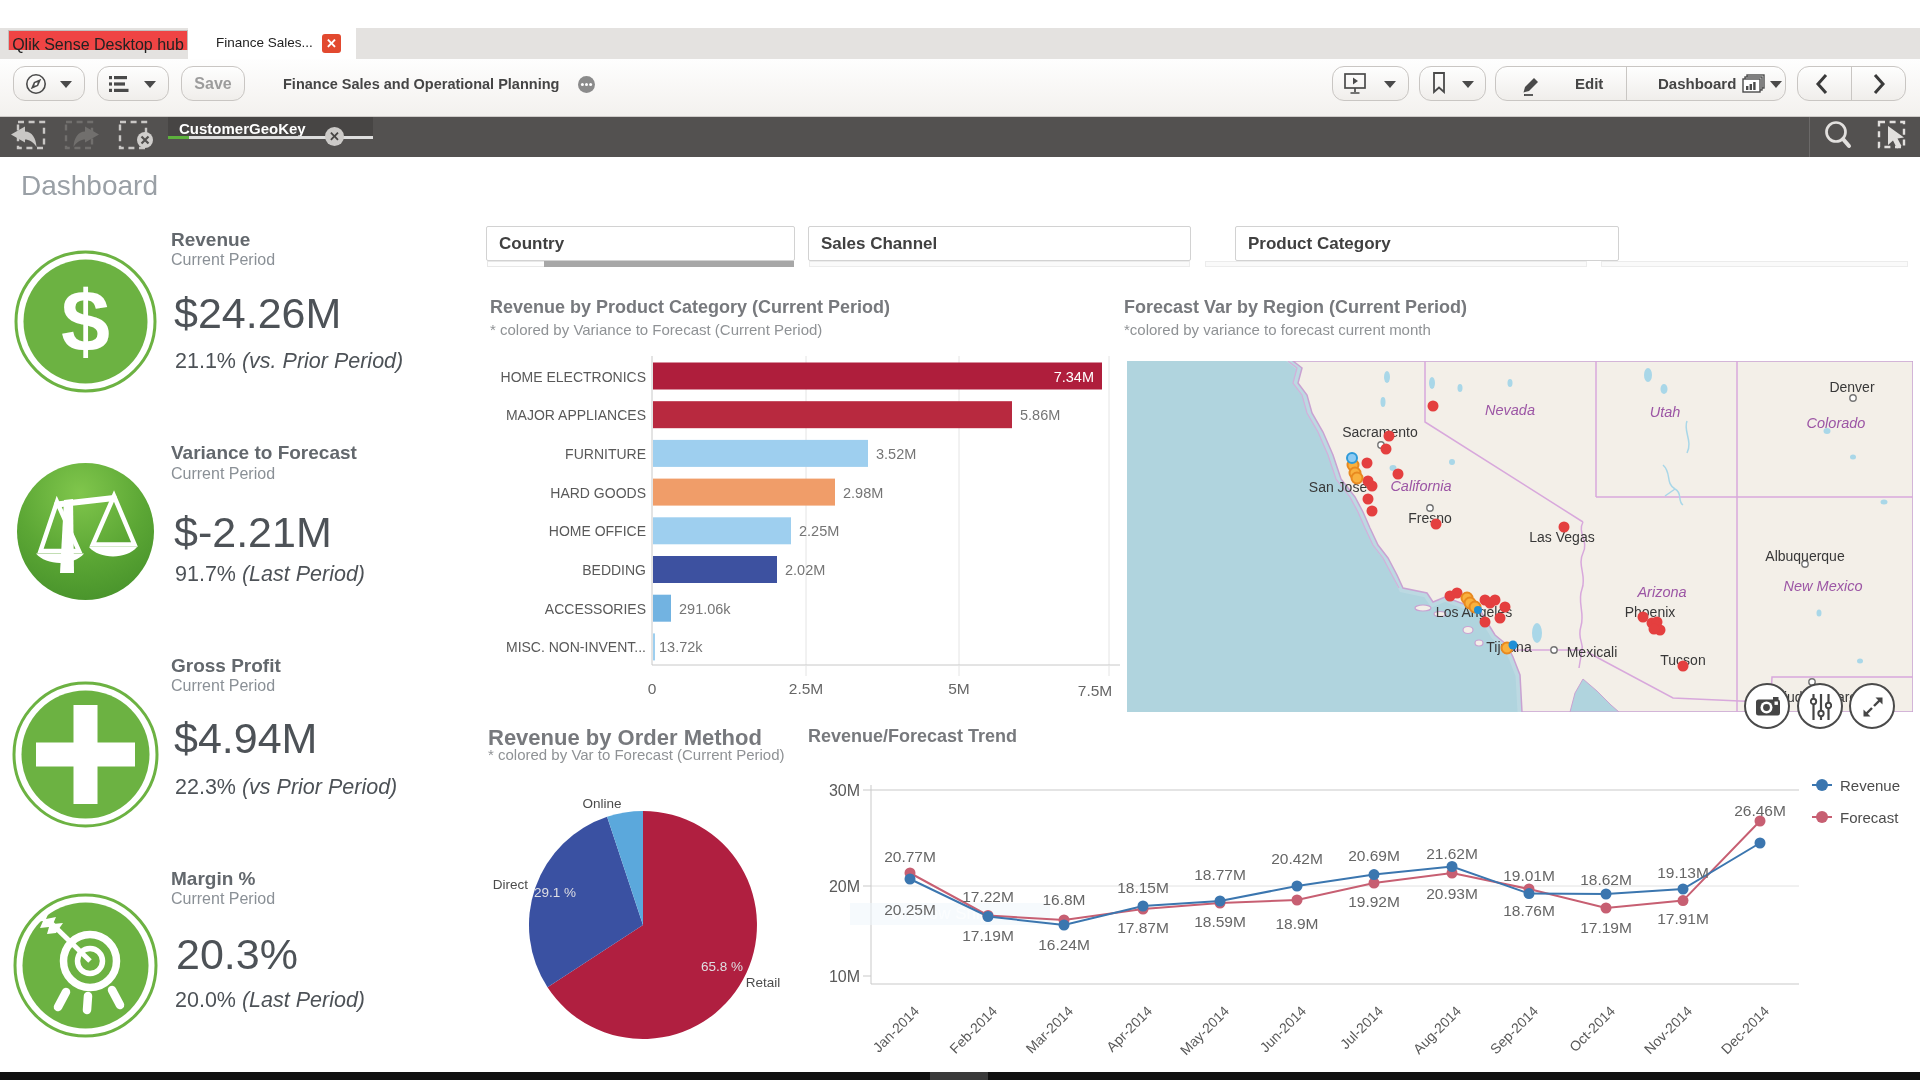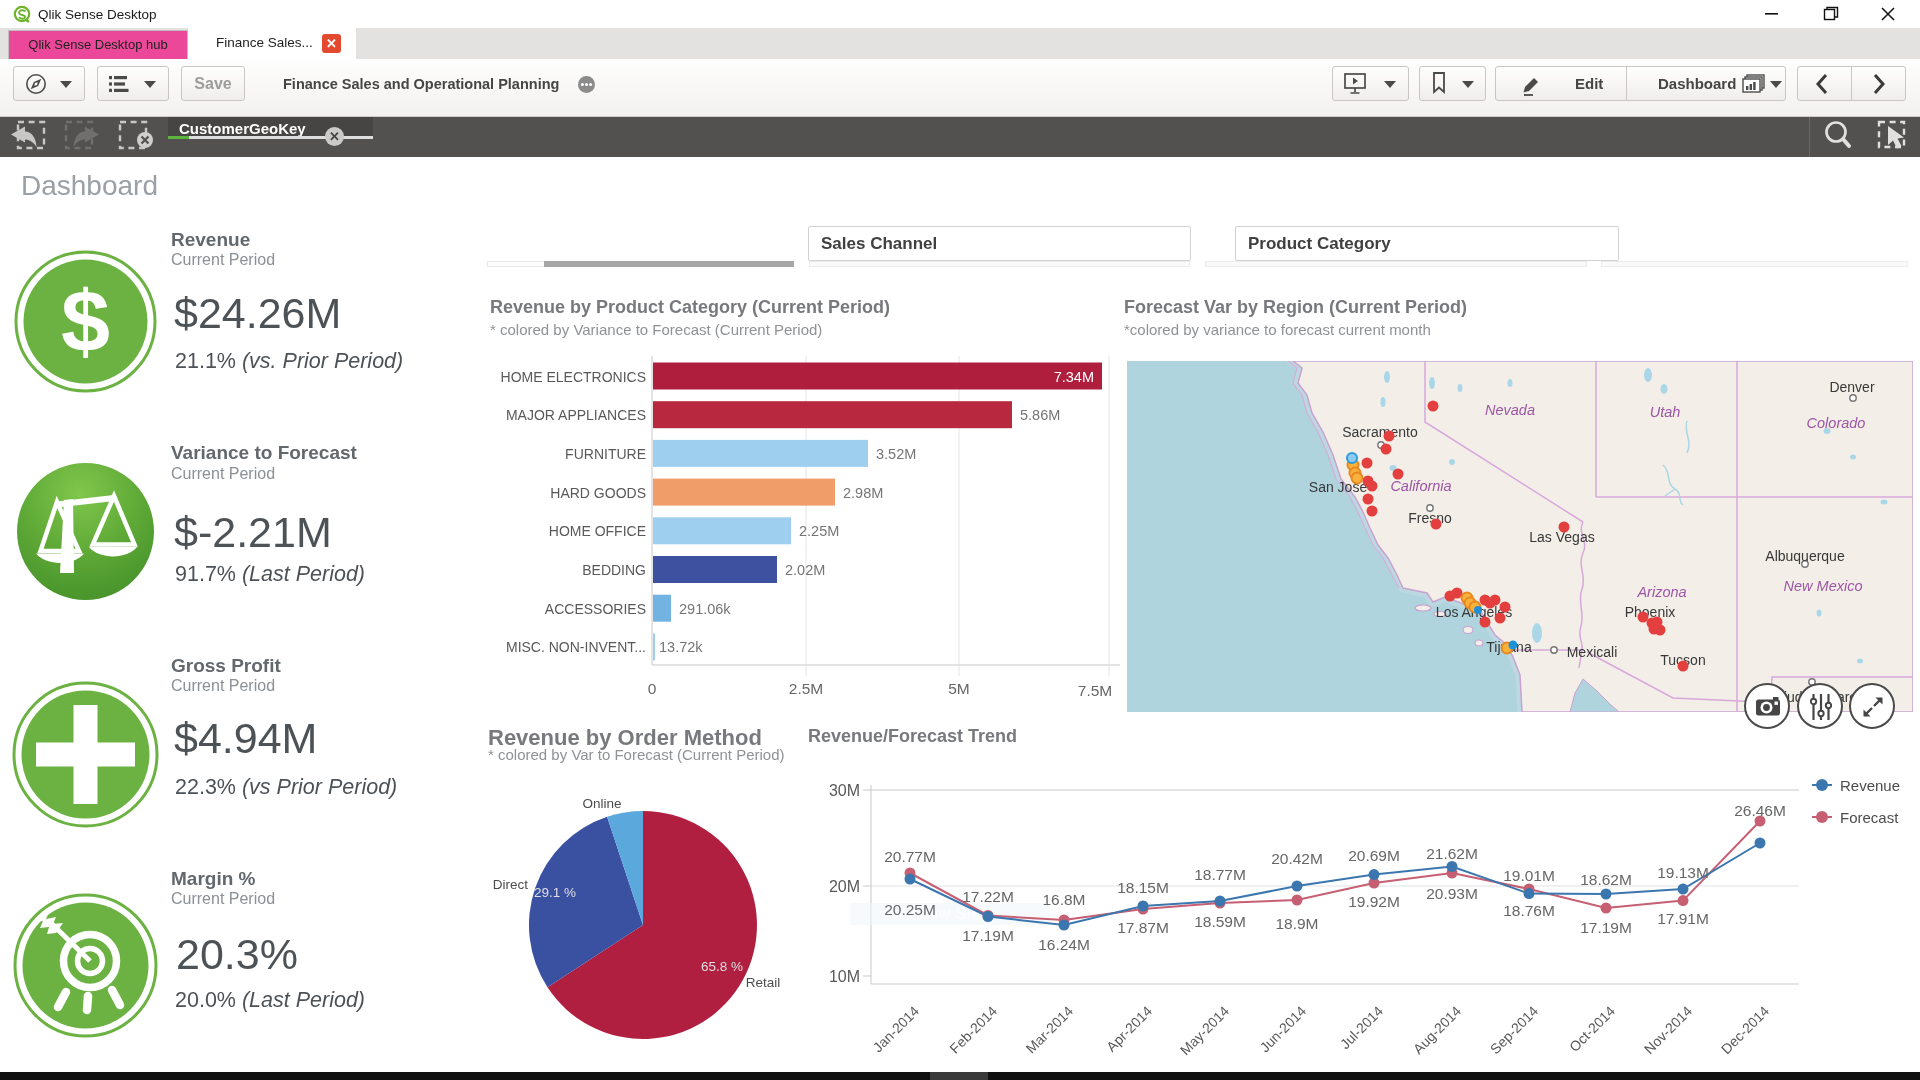--- a/index.html
+++ b/index.html
@@ -7,33 +7,33 @@
   font-family:"Liberation Sans", sans-serif; }
 #app { position:relative; width:1920px; height:1080px; }
 .abs { position:absolute; }
 
 
 #titlebar { position:absolute; left:0; top:0; width:1920px; height:28px; background:#fff; }
 #titlebar .tt { position:absolute; left:38px; top:7px; font-size:13.5px; color:#1a1a1a; }
 
 
 #tabbar { position:absolute; left:0; top:28px; width:1920px; height:31px; background:#e4e2e0; }
-.tab1 { position:absolute; left:8px; top:2px; width:180px; height:29px; background:#ec4899;
-  border:1px solid #c2c0be; border-bottom:none; font-size:13px; color:#222;
+.tab1 { position:absolute; left:8px; top:2px; width:180px; height:20px; background:#ef4444;
+  border:1px solid #c2c0be; border-bottom:none; font-size:16px; color:#222;
   text-align:center; line-height:28px; }
 .tab2 { position:absolute; left:188px; top:0px; width:168px; height:31px; background:#fff;
   font-size:13.5px; color:#222; text-align:left; line-height:30px; padding-left:28px; }
 .tabx { position:absolute; left:322px; top:6px; width:19px; height:19px; background:#e2492f;
   border-radius:3px; color:#fff; font-size:13px; font-weight:bold; text-align:center; line-height:19px; }
 
 
 #toolbar { position:absolute; left:0; top:59px; width:1920px; height:58px;
   background:linear-gradient(#fefefe,#f3f1ee); border-bottom:1px solid #cfccc9; }
 .tbtn { position:absolute; top:7px; height:35px; background:linear-gradient(#fefefe,#f0eeeb);
-  border:1px solid #c9c6c3; border-radius:3px; }
+  border:1px solid #c9c6c3; border-radius:12px; }
 .caret { display:inline-block; width:0; height:0; border-left:6px solid transparent;
   border-right:6px solid transparent; border-top:7px solid #4a4a4a; vertical-align:middle; }
 .apptitle { position:absolute; left:283px; top:17px; font-size:14.5px; font-weight:bold; color:#454545; }
 
 
 #selbar { position:absolute; left:0; top:117px; width:1920px; height:40px; background:#535150; }
 .chip { position:absolute; left:168px; top:0; width:205px; height:22px; background:#474544; }
 .chip .n { position:absolute; left:11px; top:3px; font-size:15px; font-weight:bold; color:#fff; }
 .chip .c { position:absolute; left:11px; top:21px; font-size:14px; color:#c9c7c5;margin-top:17px; }
 .chip .bar1 { position:absolute; left:0; bottom:0; width:21px; height:3px; background:#5db13d; }
@@ -62,34 +62,20 @@
 .csub   { position:absolute; font-size:15px; color:#8f9295; }
 
 
 #taskbar { position:absolute; left:0; top:1072px; width:1920px; height:8px; background:#101010; }
 #taskbar .seg { position:absolute; left:930px; top:0; width:58px; height:8px; background:#3a3a3a; }
 </style>
 </head>
 <body>
 <div id="app">
 
-<div id="titlebar">
-  <svg class="abs" style="left:13px;top:5px" width="19" height="19" viewBox="0 0 19 19">
-    <circle cx="9" cy="9" r="7.2" fill="none" stroke="#6db32c" stroke-width="2.2"></circle>
-    <path d="M12,5.8 C8.8,4.4 6.2,5.6 6.1,7.6 C6,9.5 8.2,9.9 9.9,10.2 C11.6,10.5 12.3,11.4 11.9,12.5 C11.4,13.9 8.6,14.2 6.6,12.8" fill="none" stroke="#6db32c" stroke-width="1.9" stroke-linecap="round"></path>
-    <rect x="13.6" y="13.2" width="4.4" height="2.6" rx="1.2" fill="#6db32c" transform="rotate(42 13.6 13.2)"></rect>
-  </svg>
-  <div class="tt">Qlik Sense Desktop</div>
-  <svg class="abs" style="left:1758px;top:6px" width="160" height="16" viewBox="0 0 160 16">
-    <rect x="7" y="7" width="13" height="1.6" fill="#111"></rect>
-    <rect x="66.5" y="3.5" width="10" height="10" fill="none" stroke="#111" stroke-width="1.4"></rect>
-    <path d="M69 3.5 V1.5 H79.5 V11 H77" fill="none" stroke="#111" stroke-width="1.4"></path>
-    <path d="M124 2 L136 14 M136 2 L124 14" stroke="#111" stroke-width="1.5"></path>
-  </svg>
-</div>
 
 <div id="tabbar">
   <div class="tab1">Qlik Sense Desktop hub</div>
   <div class="tab2">Finance Sales...</div>
   <div class="tabx">✕</div>
 </div>
 
 <div id="toolbar">
   <div class="tbtn" style="left:13px;width:72px;"></div>
   <svg class="abs" style="left:25px;top:14px" width="22" height="22" viewBox="0 0 22 22">
@@ -254,20 +240,21 @@
         <path d="M75,103 L74,117"></path>
         <path d="M99,97 L107,112"></path>
       </g>
     </svg>
     <div class="kname" style="left:171px;top:711px;">Margin %</div>
     <div class="kper" style="left:171px;top:733px;">Current Period</div>
     <div class="kval" style="left:176px;top:773px;">20.3%</div>
     <div class="kchg" style="left:175px;top:831px;">20.0% <i>(Last Period)</i></div>
   </div>
 
+  <div class="fbox" style="left:486px;width:309px;">Country</div>
   <div class="fbar" style="left:487px;width:57px;background:#fdfdfd;border:1px solid #e8e8e8;border-right:none;"></div>
   <div class="fbar" style="left:544px;width:250px;background:#a7a7a7;"></div>
   <div class="fbox" style="left:808px;width:383px;">Sales Channel</div>
   <div class="fbar" style="left:809px;width:381px;background:#fafafa;border:1px solid #ececec;"></div>
   <div class="fbox" style="left:1204px;width:384px;margin-left:31px;">Product Category</div>
   <div class="fbar" style="left:1205px;width:382px;background:#fafafa;border:1px solid #ececec;"></div>
   <div class="fbar" style="left:1601px;width:307px;background:#fafafa;border:1px solid #ececec;"></div>
 
   <div class="ctitle" style="left:490px;top:140px;">Revenue by Product Category (Current Period)</div>
   <div class="csub" style="left:490px;top:164px;">* colored by Variance to Forecast (Current Period)</div>

